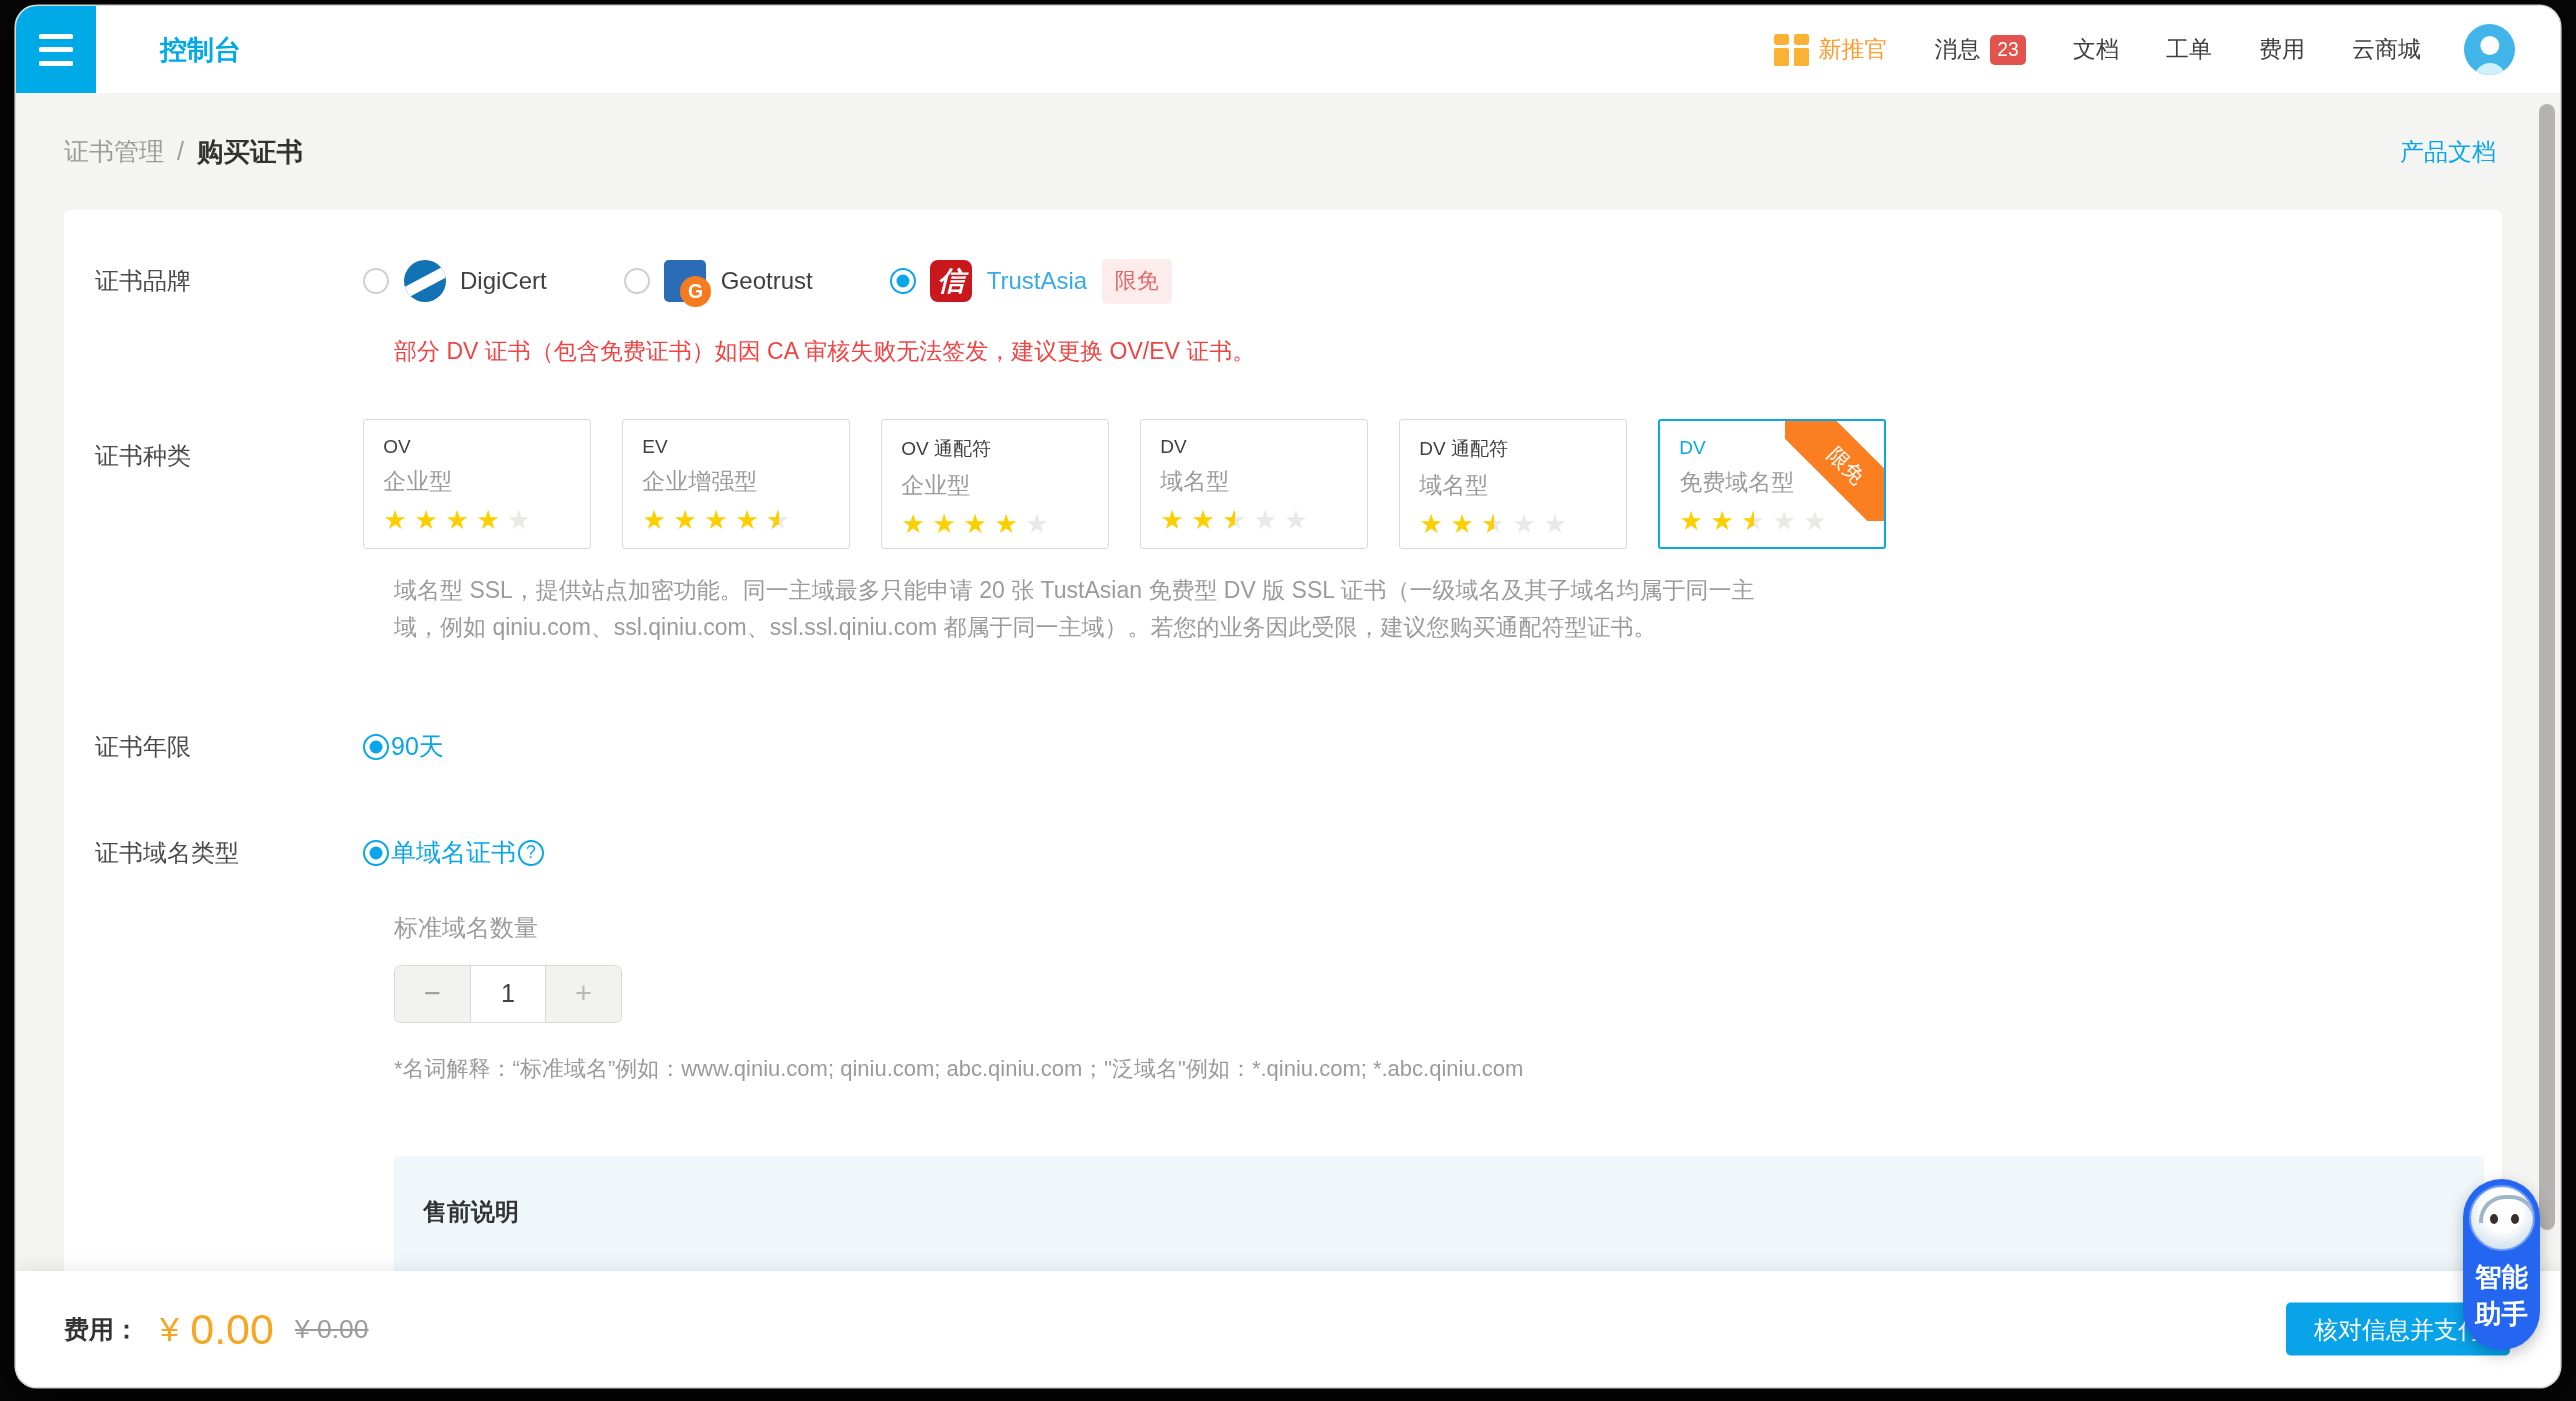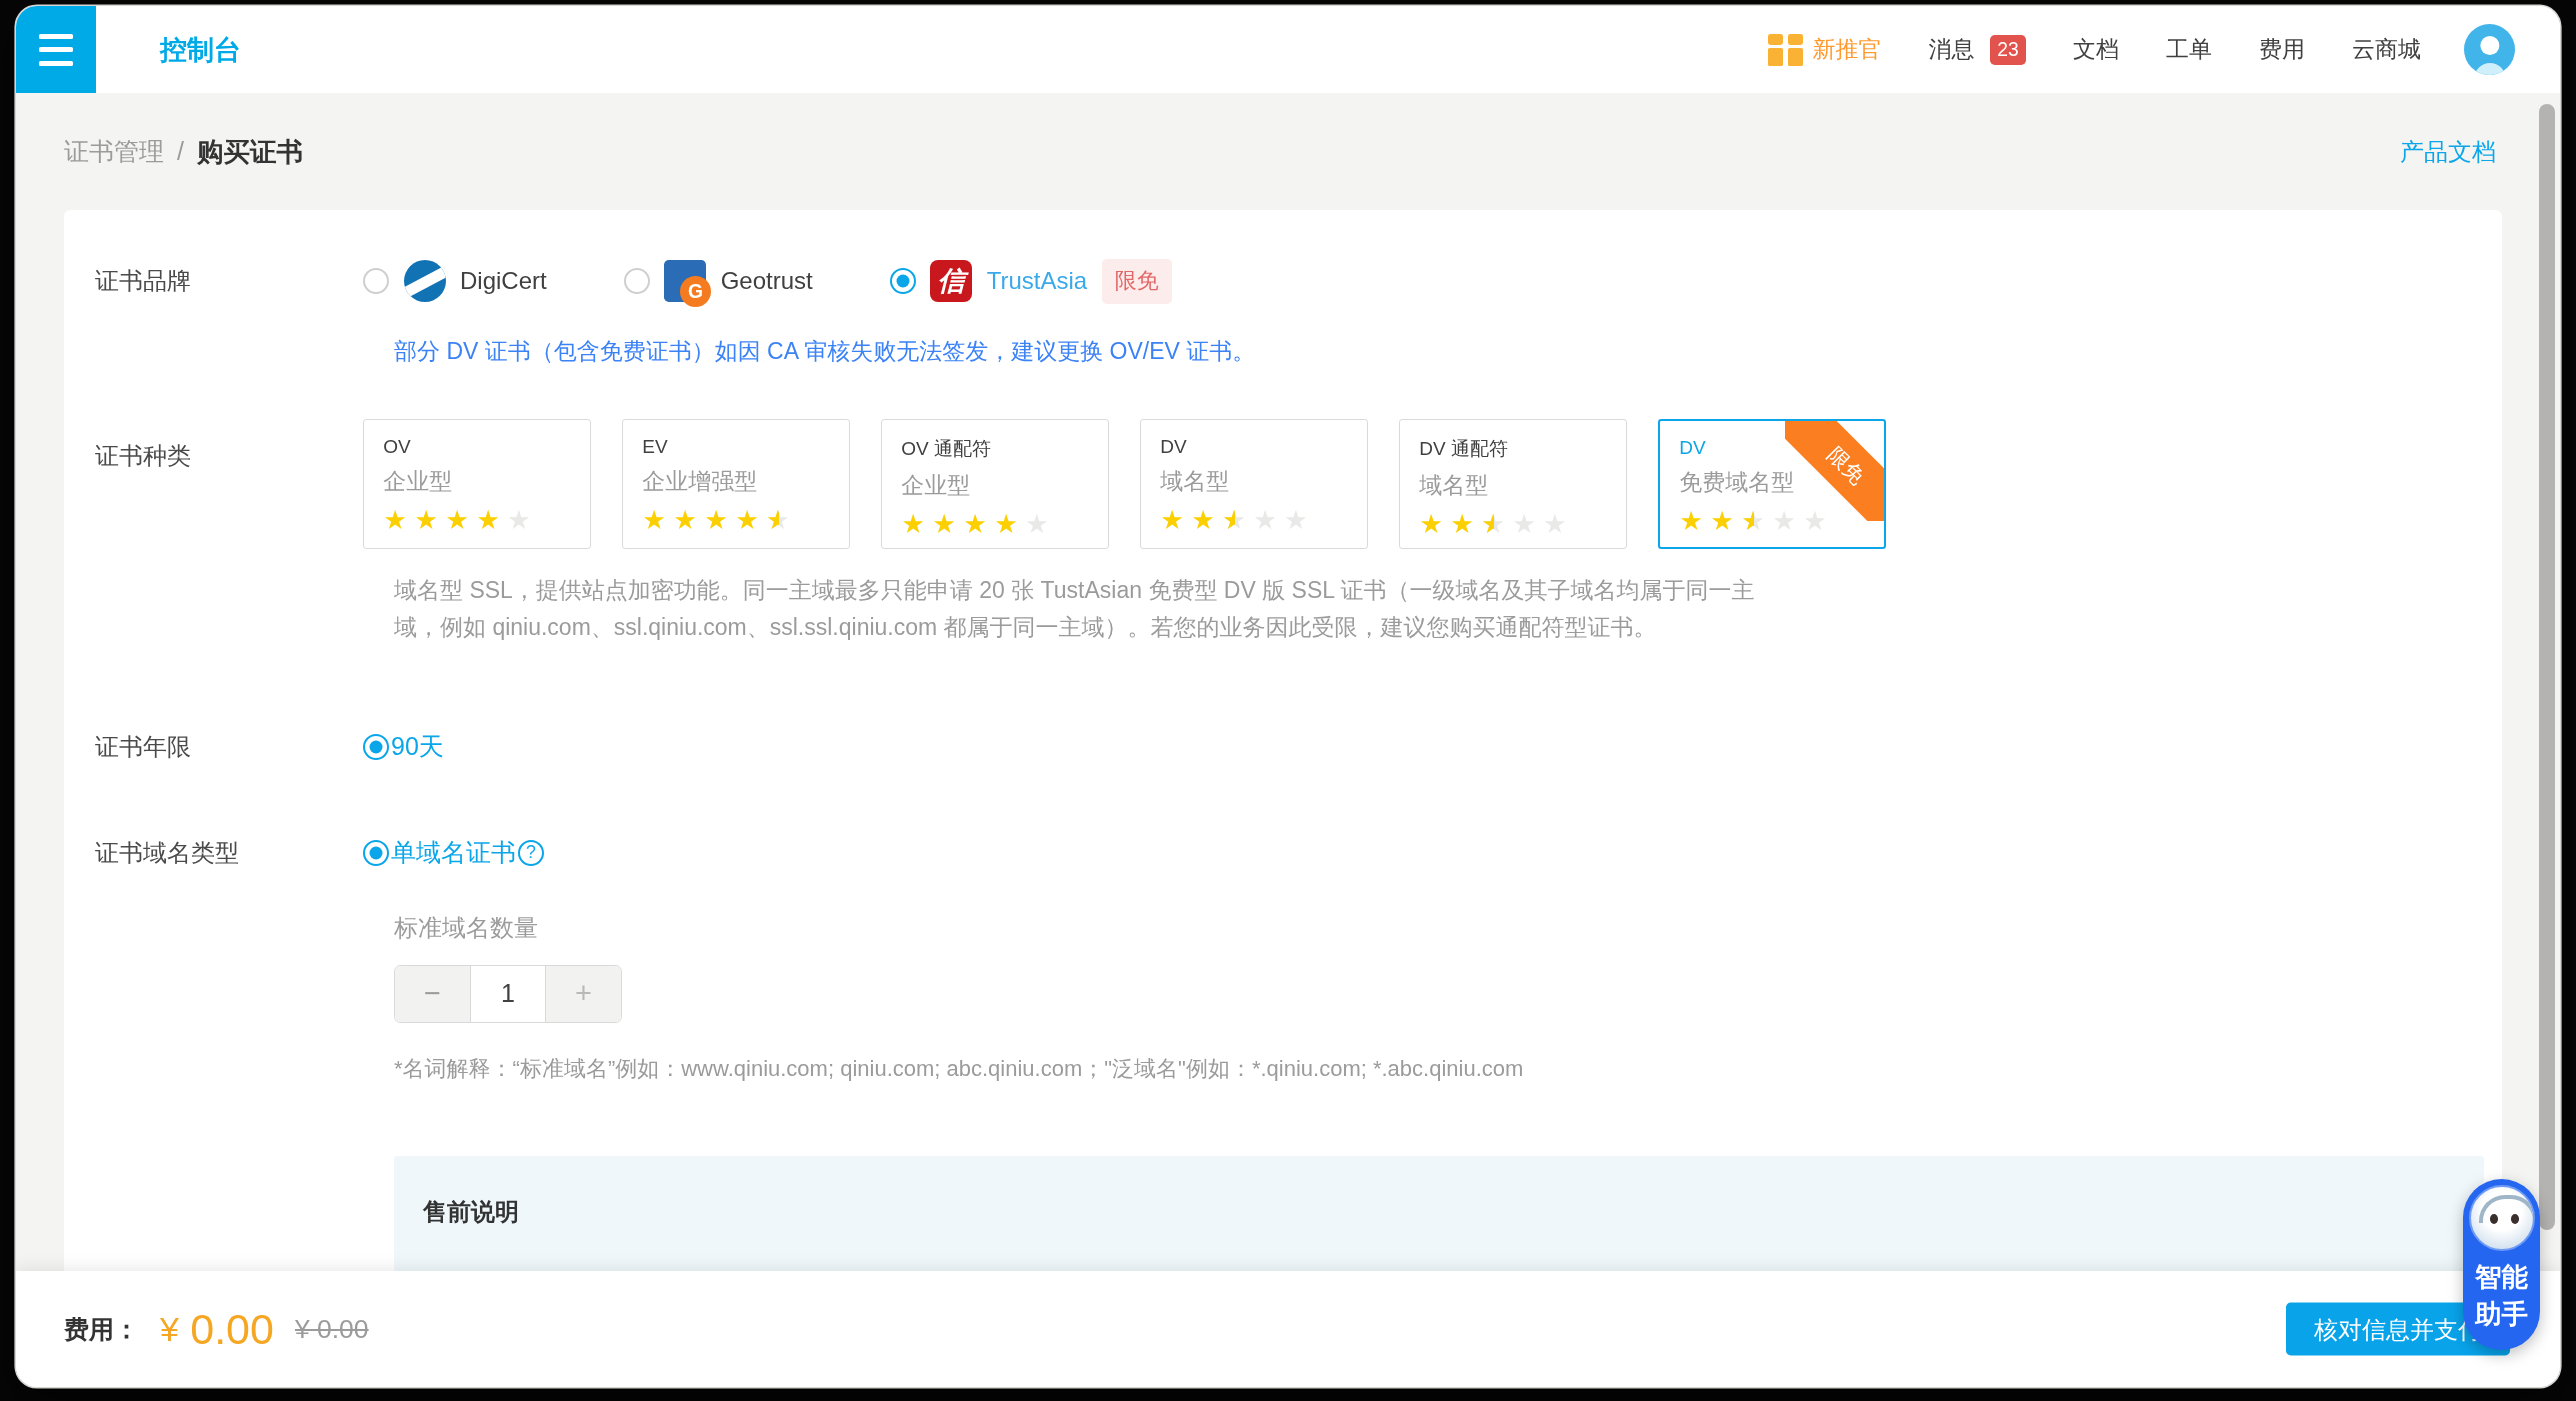--- a/index.html
+++ b/index.html
@@ -14,21 +14,21 @@
   .topbar { position:absolute; top:0; left:0; right:0; height:87px; background:#fff;
             display:flex; align-items:center; z-index:6; }
   .hamburger { width:80px; height:87px; background:#00aae7; display:flex; flex-direction:column;
                justify-content:center; align-items:center; gap:8.8px; cursor:pointer; }
   .hamburger i { display:block; width:34px; height:4.8px; background:#fff; border-radius:1.6px; }
   .console-title { color:#00aae7; font-size:27px; font-weight:bold; margin-left:64px; }
   .topnav { margin-left:auto; display:flex; align-items:center; gap:47px; padding-right:43px; }
   .nav-item { display:flex; align-items:center; gap:9.7px; font-size:23px; color:#404040; cursor:pointer; }
   .nav-item.promoter { color:#ff9a2e; }
   .badge { background:#e2534d; color:#fff; font-size:19.3px; line-height:1; padding:5.6px 7.2px;
-           border-radius:4.8px; margin-left:6px; }
+           border-radius:4.8px; margin-left:0; }
   .gift-icon { position:relative; width:35px; height:32px; }
   .gift-icon:before { content:""; position:absolute; left:0; top:0; width:15.3px; height:11.3px;
                       background:#f9b233; border-radius:2.4px; box-shadow:20px 0 0 #f9b233; }
   .gift-icon:after  { content:""; position:absolute; left:0; bottom:0; width:15.3px; height:17.7px;
                       background:#f9b233; border-radius:1.6px; box-shadow:20px 0 0 #f9b233; }
   .avatar { width:51px; height:51px; border-radius:50%; background:#41b4ea; position:relative;
             overflow:hidden; cursor:pointer; }
   .avatar:before { content:""; position:absolute; left:50%; top:11.3px; transform:translateX(-50%);
                    width:19.3px; height:19.3px; border-radius:50%; background:#fff; }
   .avatar:after  { content:""; position:absolute; left:50%; bottom:-4.8px; transform:translateX(-50%);
@@ -65,21 +65,21 @@
   .logo-digicert:before { content:""; position:absolute; left:-8px; top:16px; width:61px; height:10.5px;
                           background:#fff; transform:rotate(-28deg); }
   .logo-geotrust { background:#2a6cb5; border-radius:4.8px 4.8px 0 4.8px; }
   .logo-geotrust:before { content:"G"; position:absolute; right:-4.8px; bottom:-4.8px; width:31px; height:31px;
                           border-radius:50%; background:#f47b20; color:#fff; font-size:19.3px; font-weight:bold;
                           display:flex; align-items:center; justify-content:center; }
   .logo-trustasia { background:#c9171e; border-radius:8px; color:#fff; font-size:27px; font-weight:bold;
                     display:flex; align-items:center; justify-content:center; font-style:italic; }
   .tag-pill { background:#fcecec; color:#e26767; font-size:22px; padding:7.2px 13px; border-radius:4.8px; }
 
-  .warning { margin:21px 0 0 330px; color:#3b82f6; font-size:23px; height:32px; }
+  .warning { margin:21px 0 0 330px; color:#ef4444; font-size:23px; height:32px; }
 
   
   .row-type { margin-top:51px; }
   .row-type .flabel { padding-top:21px; }
   .type-cards { display:flex; gap:31px; }
   .tcard { width:228px; height:130px; border:1.6px solid #d9d9d9; border-radius:3.2px; background:#fff;
            padding:16px 0 0 19.3px; position:relative; overflow:hidden; cursor:pointer; }
   .tcard.selected { border:2.4px solid #0aa6e9; }
   .tcard-title { font-size:19px; color:#404040; }
   .tcard.selected .tcard-title { color:#0aa6e9; }

